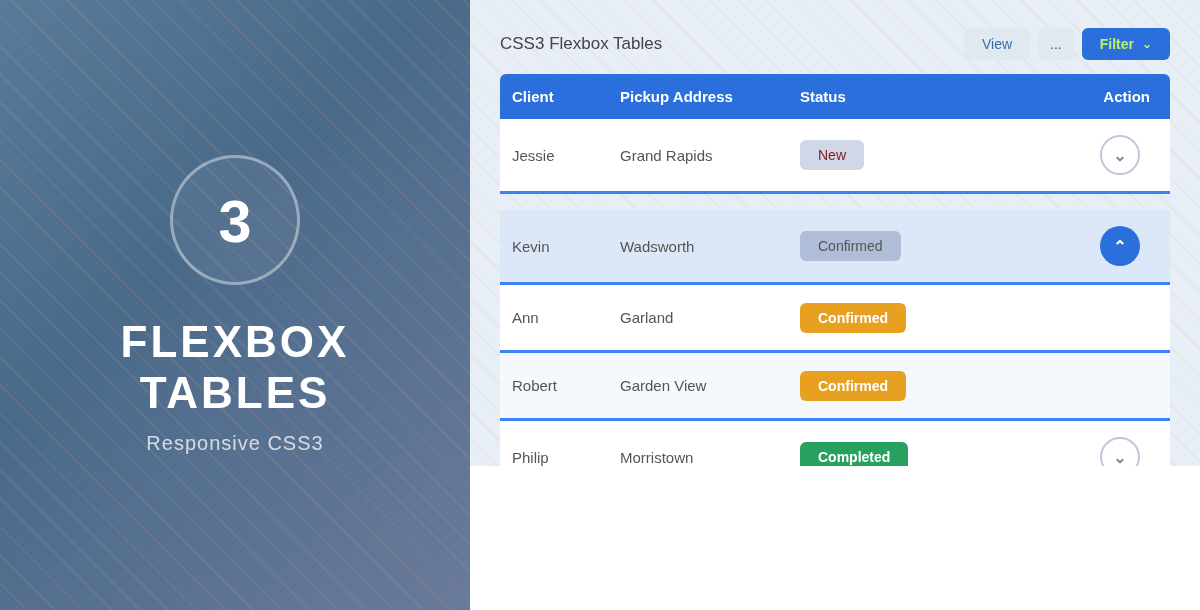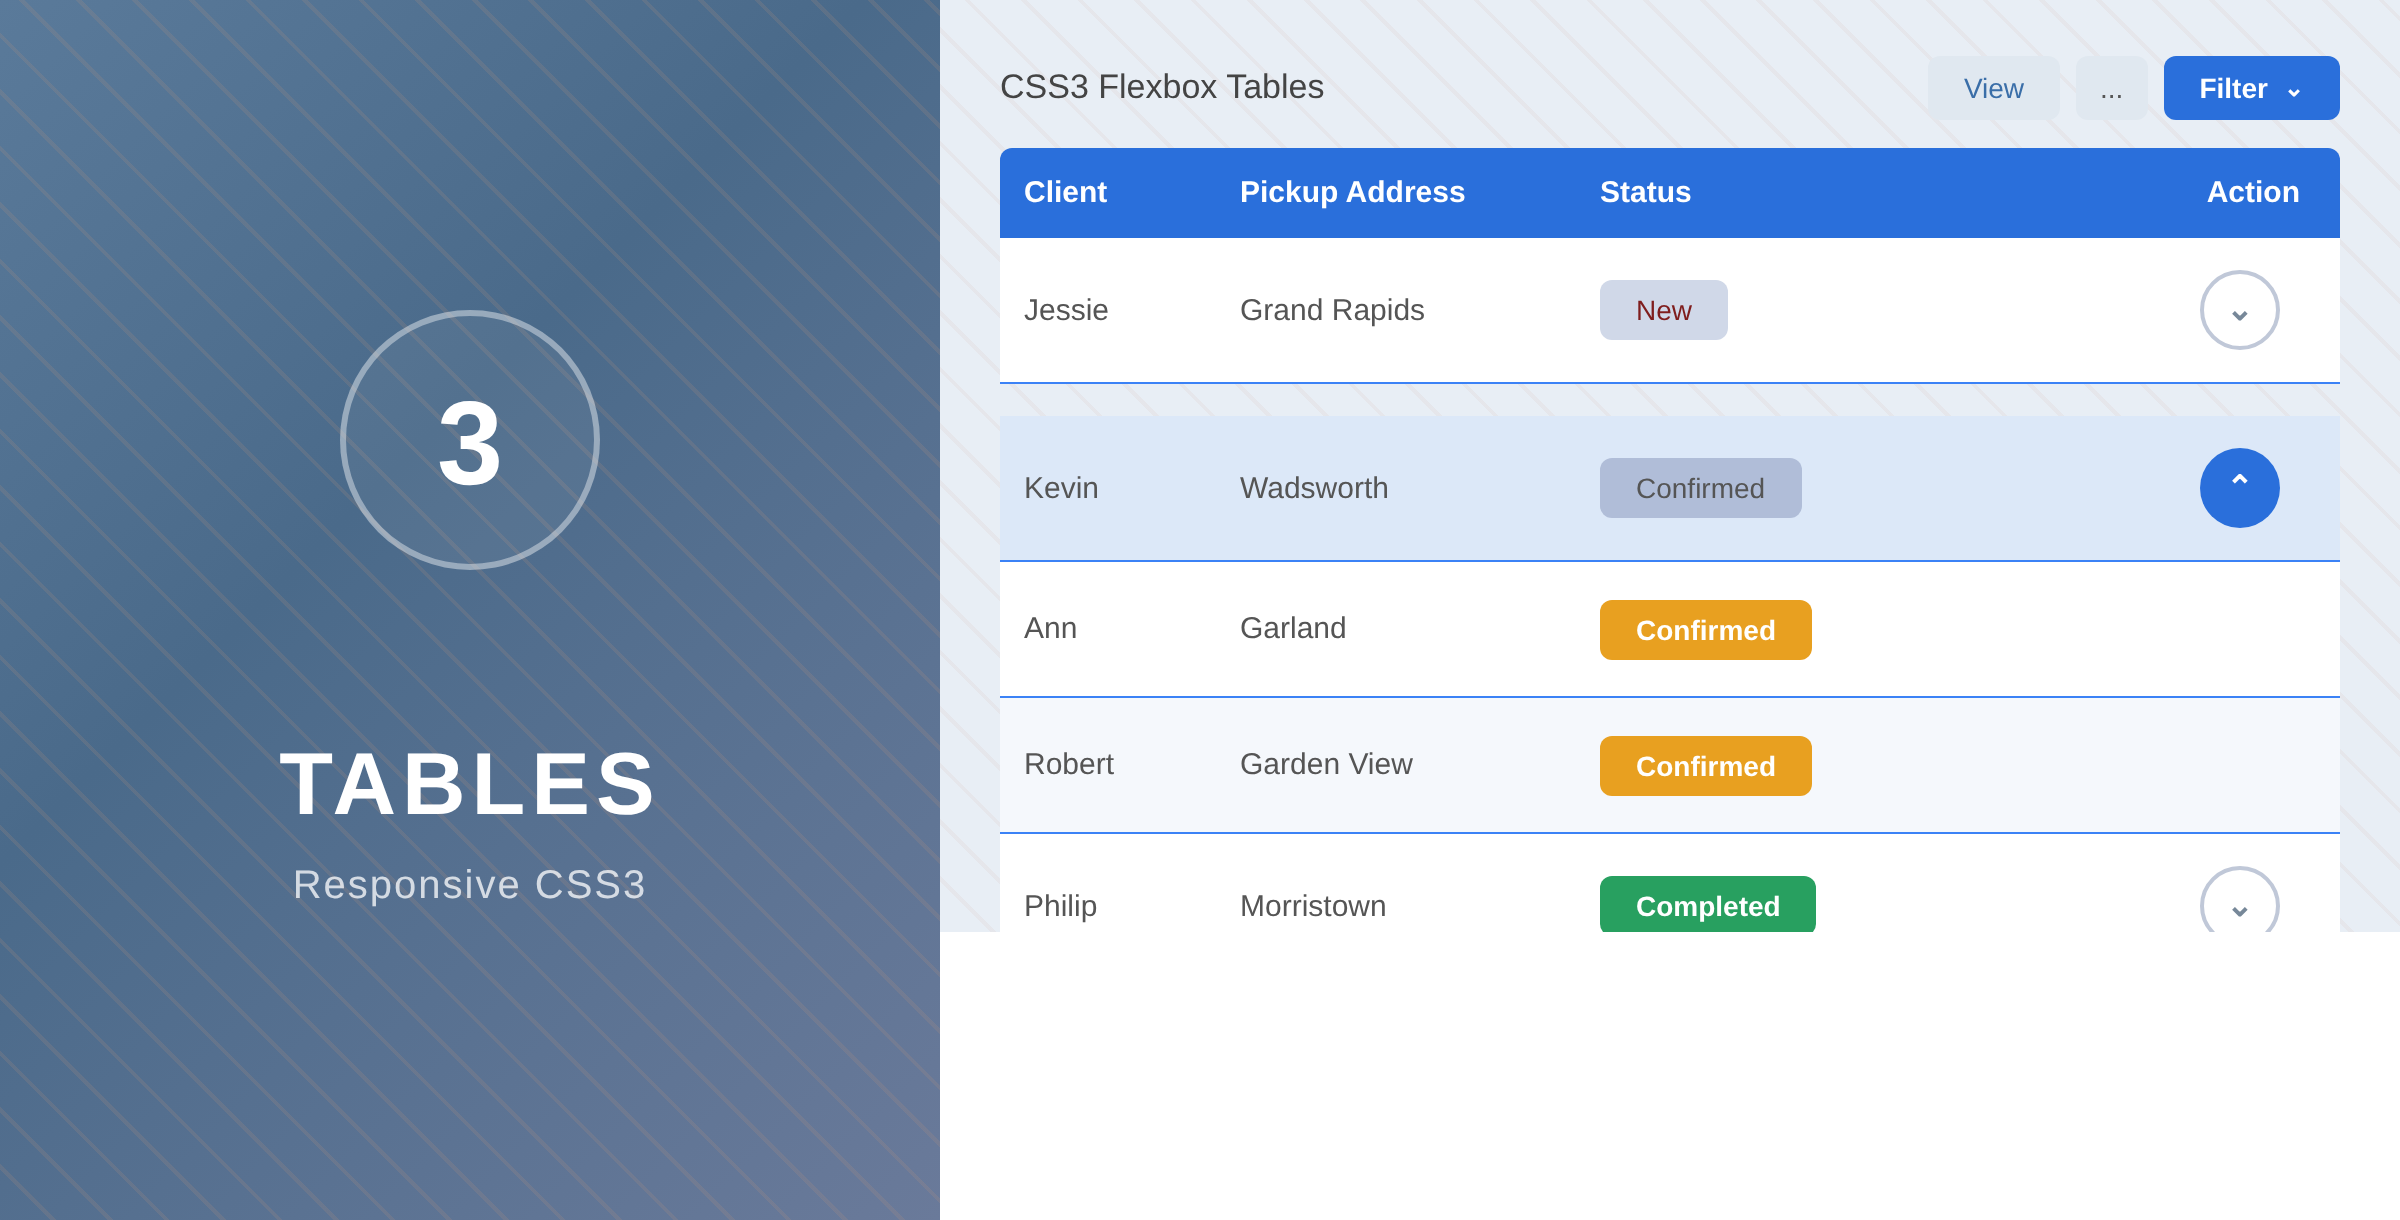--- a/index.html
+++ b/index.html
@@ -152,21 +152,21 @@
       color: #555;
       cursor: pointer;
     }
 
     .btn-filter {
       background: #2a6fdb;
       border: none;
       border-radius: 6px;
       padding: 8px 18px;
       font-size: 14px;
-      color: #ffffff;
+      color: #bef264;
       font-weight: 600;
       cursor: pointer;
       display: flex;
       align-items: center;
       gap: 8px;
     }
 
     .btn-filter .chevron-down {
       font-size: 12px;
     }
@@ -186,21 +186,21 @@
     .flex-row.header {
       background: #2a6fdb;
       color: #fff;
       font-weight: 600;
       font-size: 15px;
       padding: 14px 0;
     }
 
     .flex-row.data-row {
       background: #fff;
-      border-bottom: 1px solid #3b82f6;
+      border-bottom: 3px solid #3b82f6;
       padding: 16px 0;
       min-height: 68px;
     }
 
     .flex-row.data-row:nth-child(odd) {
       background: #f5f8fc;
     }
 
     .flex-row.data-row.expanded {
       background: #dce8f8;
@@ -314,21 +314,21 @@
 <body>
 
 <div class="left-panel">
   <div class="css3-logo">
     <svg viewBox="0 0 60 70" fill="none" xmlns="http://www.w3.org/2000/svg">
 
       <text x="50%" y="58%" dominant-baseline="middle" text-anchor="middle" font-size="52" font-weight="900" fill="white" font-family="Arial, sans-serif">3</text>
     </svg>
   </div>
   <div class="title-main">
-    <br>
+    <span>FLEXBOX</span><br>
     <span>TABLES</span>
   </div>
   <div class="title-sub">Responsive CSS3</div>
 </div>
 
 <div class="right-panel">
   <div class="table-container">
 
     <div class="top-bar">
       <span class="table-title">CSS3 Flexbox Tables</span>

